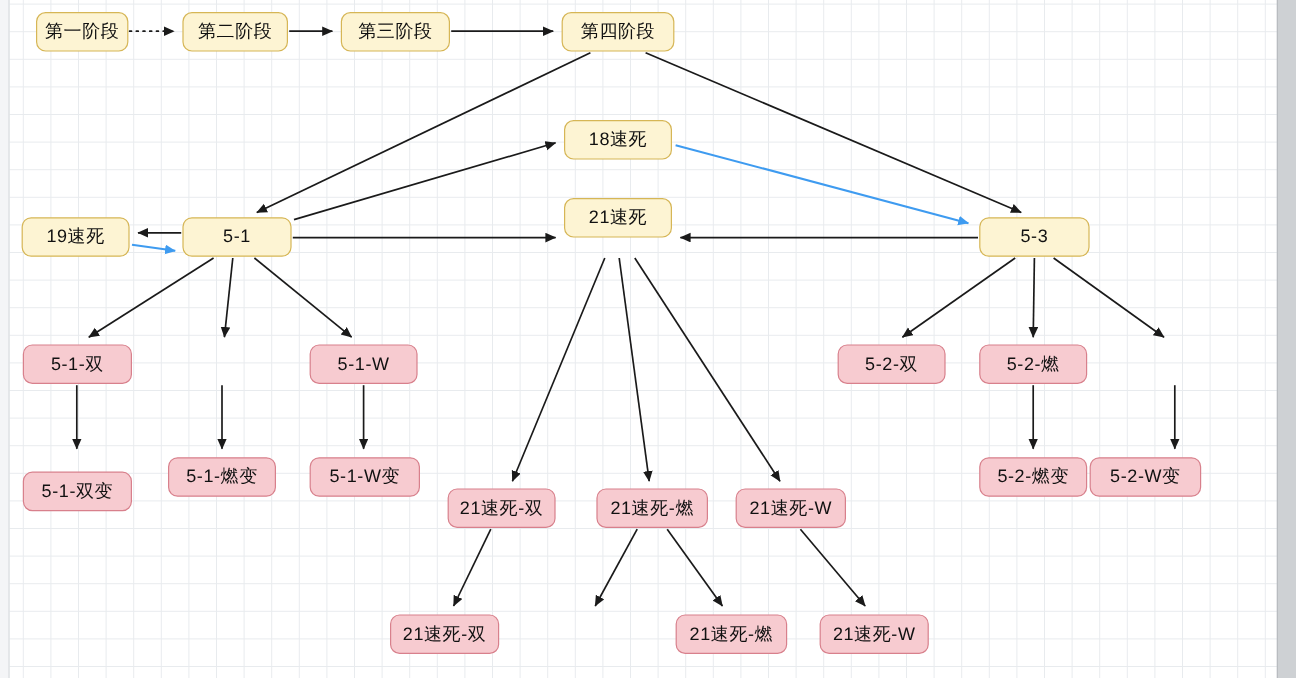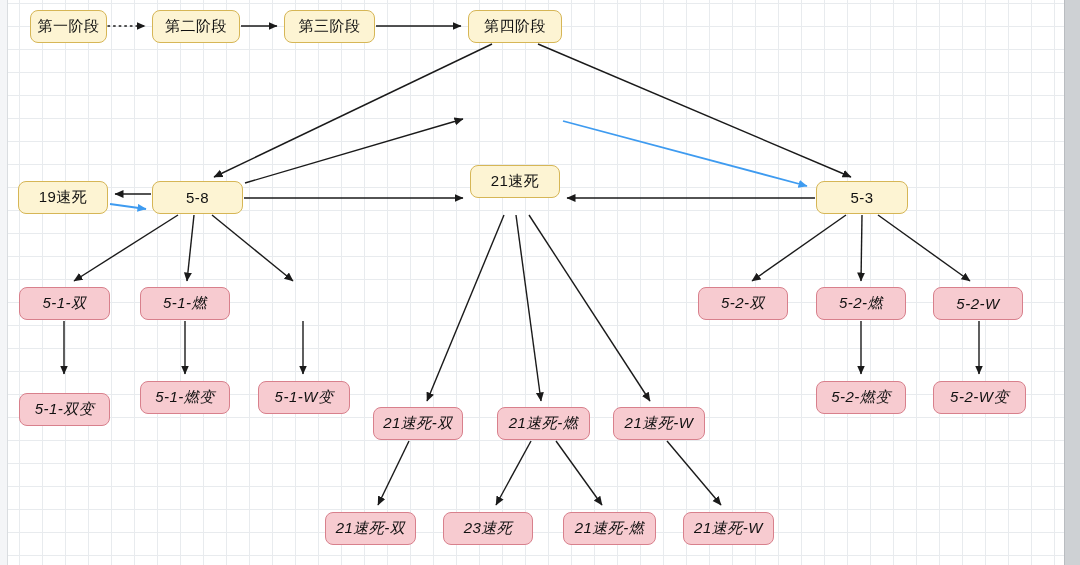--- a/index.html
+++ b/index.html
@@ -40,21 +40,21 @@
   .mk-black{fill:var(--edge);}
   .mk-blue{fill:var(--edge-blue);}
   .node{
     position:absolute;height:33px;box-sizing:border-box;
     border-radius:8px;
     display:flex;align-items:center;justify-content:center;
     font-size:15px;color:#111;letter-spacing:0.5px;
     white-space:nowrap;cursor:default;
   }
   .node.yellow{background:var(--yellow-fill);border:1.5px solid var(--yellow-border);}
-  .node.pink{background:var(--pink-fill);border:1.5px solid var(--pink-border);font-style:italic;}
+  .node.pink{background:var(--pink-fill);border:1.5px solid var(--pink-border);}
 </style>
 </head>
 <body>
 
 <div class="canvas">
 
   <svg class="edges" viewBox="0 0 1080 565" xmlns="http://www.w3.org/2000/svg">
     <defs>
       <marker id="ah" markerUnits="userSpaceOnUse" markerWidth="10" markerHeight="9" refX="8.5" refY="4" orient="auto">
         <path d="M0,0 L9,4 L0,8 z" class="mk-black"></path>
@@ -103,41 +103,40 @@
     <line class="e" x1="531" y1="441" x2="496" y2="505" marker-end="url(#ah)"></line>
     <line class="e" x1="556" y1="441" x2="602" y2="505" marker-end="url(#ah)"></line>
     <line class="e" x1="667" y1="441" x2="721" y2="505" marker-end="url(#ah)"></line>
   </svg>
 
   <div class="node yellow" style="left:30px;top:10px;width:77px">第一阶段</div>
   <div class="node yellow" style="left:152px;top:10px;width:88px">第二阶段</div>
   <div class="node yellow" style="left:284px;top:10px;width:91px">第三阶段</div>
   <div class="node yellow" style="left:468px;top:10px;width:94px">第四阶段</div>
 
+  <div class="node yellow" style="left:470px;top:100px;width:90px">18速死</div>
   <div class="node yellow" style="left:18px;top:181px;width:90px">19速死</div>
-  <div class="node yellow" style="left:152px;top:181px;width:91px">5-8</div>
+  <div class="node yellow" style="left:152px;top:181px;width:91px">5-1</div>
   <div class="node yellow" style="left:470px;top:165px;width:90px">21速死</div>
   <div class="node yellow" style="left:816px;top:181px;width:92px">5-3</div>
 
   <div class="node pink" style="left:19px;top:287px;width:91px">5-1-双</div>
-  <div class="node pink" style="left:140px;top:287px;width:90px">5-1-燃</div>
+  <div class="node pink" style="left:258px;top:287px;width:90px">5-1-W</div>
   <div class="node pink" style="left:19px;top:393px;width:91px">5-1-双变</div>
   <div class="node pink" style="left:140px;top:381px;width:90px">5-1-燃变</div>
   <div class="node pink" style="left:258px;top:381px;width:92px">5-1-W变</div>
 
   <div class="node pink" style="left:698px;top:287px;width:90px">5-2-双</div>
   <div class="node pink" style="left:816px;top:287px;width:90px">5-2-燃</div>
-  <div class="node pink" style="left:933px;top:287px;width:90px">5-2-W</div>
   <div class="node pink" style="left:816px;top:381px;width:90px">5-2-燃变</div>
-  <div class="node pink" style="left:933px;top:381px;width:93px">5-2-W变</div>
+  <div class="node pink" style="left:908px;top:381px;width:93px">5-2-W变</div>
 
   <div class="node pink" style="left:373px;top:407px;width:90px">21速死-双</div>
   <div class="node pink" style="left:497px;top:407px;width:93px">21速死-燃</div>
   <div class="node pink" style="left:613px;top:407px;width:92px">21速死-W</div>
 
   <div class="node pink" style="left:325px;top:512px;width:91px">21速死-双</div>
-  <div class="node pink" style="left:443px;top:512px;width:90px">23速死</div>
   <div class="node pink" style="left:563px;top:512px;width:93px">21速死-燃</div>
   <div class="node pink" style="left:683px;top:512px;width:91px">21速死-W</div>
 
   <div class="left-gutter"></div>
   <div class="right-gutter"></div>
 </div>
 
 </body></html>

